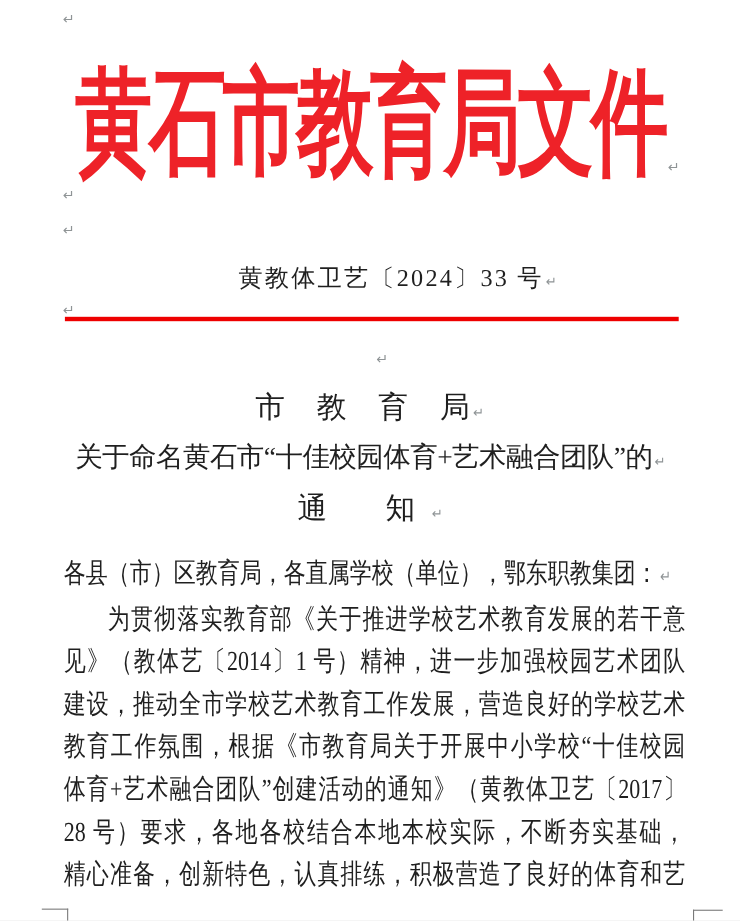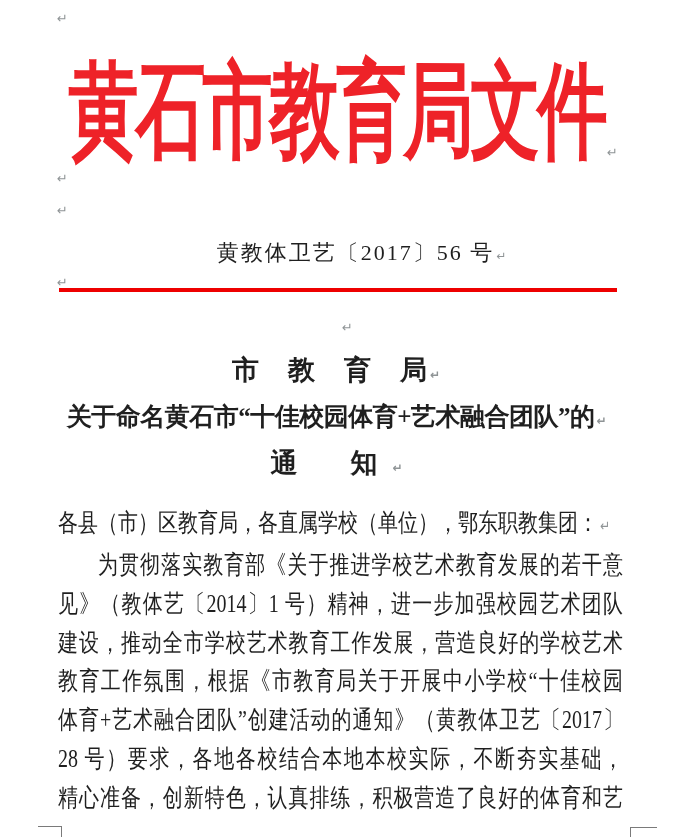--- a/index.html
+++ b/index.html
@@ -56,21 +56,21 @@
     position:absolute;
     left:59px;top:288px;
     width:558px;height:4px;
     background:#ee0000;
   }
   
   .title-block{
     position:absolute;
     left:0;top:349px;width:673px;
     text-align:center;
-    font-weight:bold;
+    font-weight:normal;
   }
   .title-l1{font-size:27px;line-height:42px;letter-spacing:1px;white-space:nowrap;}
   .title-l2{font-size:25px;line-height:42px;letter-spacing:-0.5px;white-space:nowrap;}
   .title-l3{font-size:27px;line-height:42px;letter-spacing:13px;white-space:nowrap;text-align:center;}
   
   .body-block{
     position:absolute;
     left:58px;top:503px;
     width:565px;
     font-size:20px;
@@ -112,21 +112,21 @@
 
   <span class="pmark" style="left:57px;top:12px;">↵</span>
   <span class="pmark" style="left:607px;top:146px;">↵</span>
   <span class="pmark" style="left:57px;top:172px;">↵</span>
   <span class="pmark" style="left:57px;top:204px;">↵</span>
   <span class="pmark" style="left:57px;top:276px;">↵</span>
   <span class="pmark" style="left:342px;top:321px;">↵</span>
 
   <div class="letterhead">黄石市教育局文件</div>
 
-  <div class="doc-number"><span>黄教体卫艺〔2017〕56 号</span><span class="pmark-inline">↵</span></div>
+  <div class="doc-number"><span>黄教体卫艺〔2024〕33 号</span><span class="pmark-inline">↵</span></div>
 
   <div class="red-rule"></div>
 
   <div class="title-block">
     <div class="title-l1"><span>市　教　育　局</span><span class="pmark-inline">↵</span></div>
     <div class="title-l2"><span>关于命名黄石市“十佳校园体育+艺术融合团队”的</span><span class="pmark-inline">↵</span></div>
     <div class="title-l3"><span>通　知</span><span class="pmark-inline" style="letter-spacing:0;">↵</span></div>
   </div>
 
   <div class="body-block">

